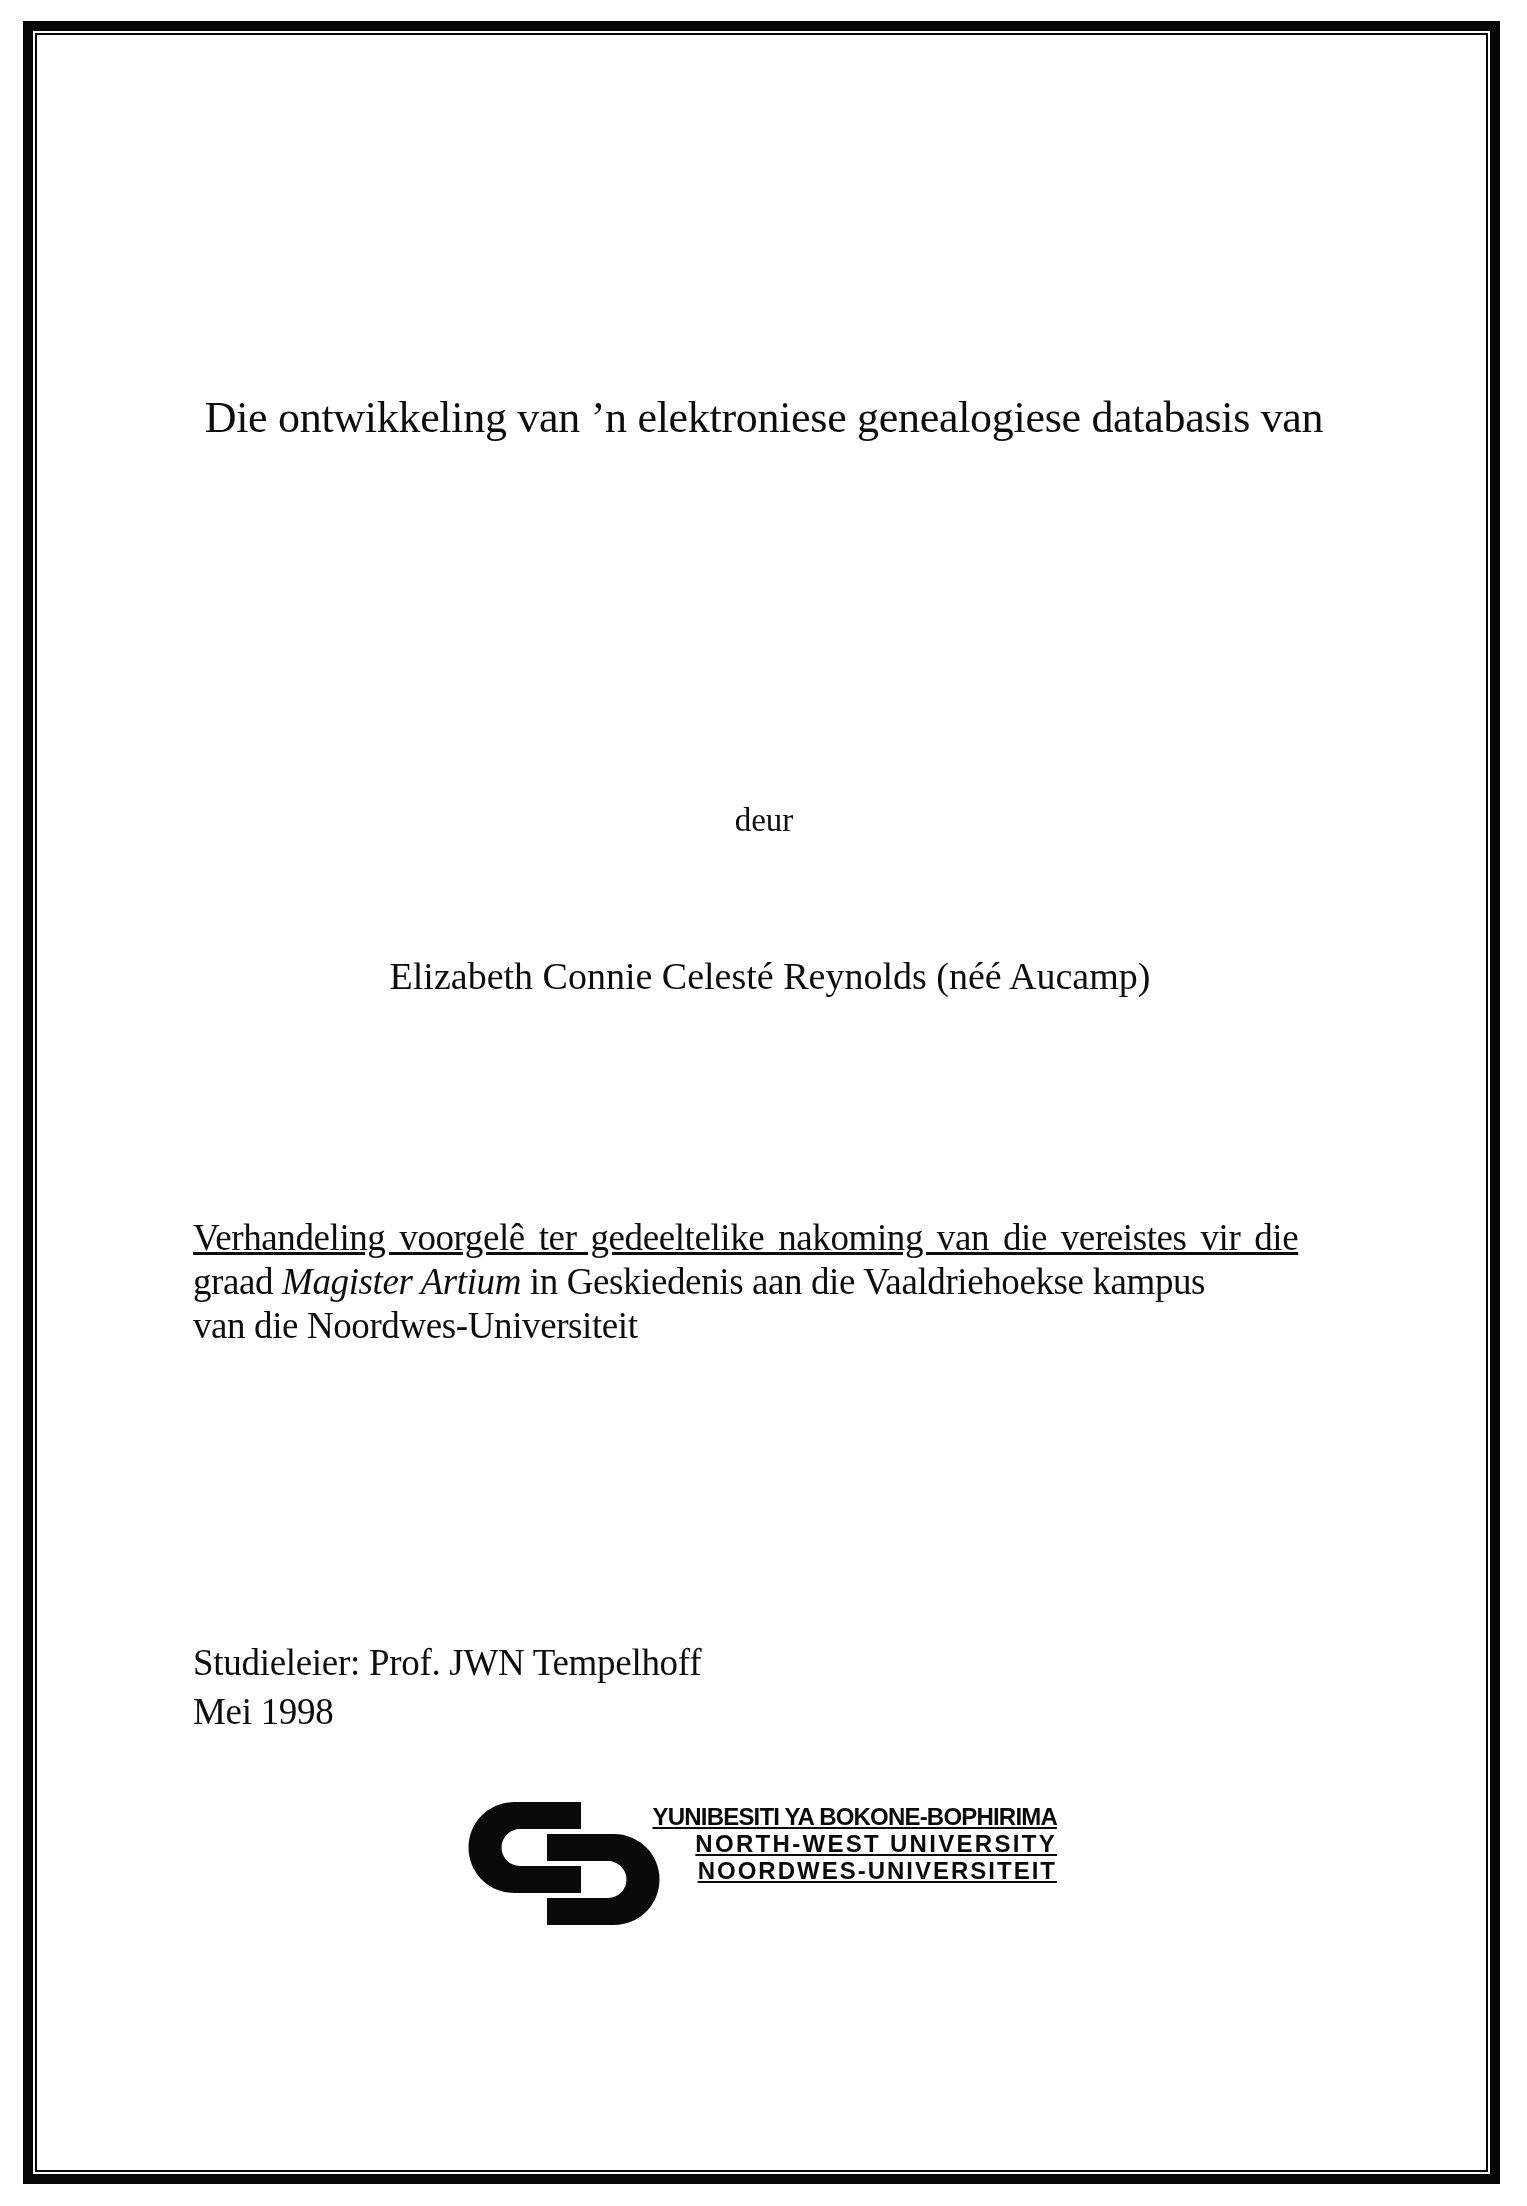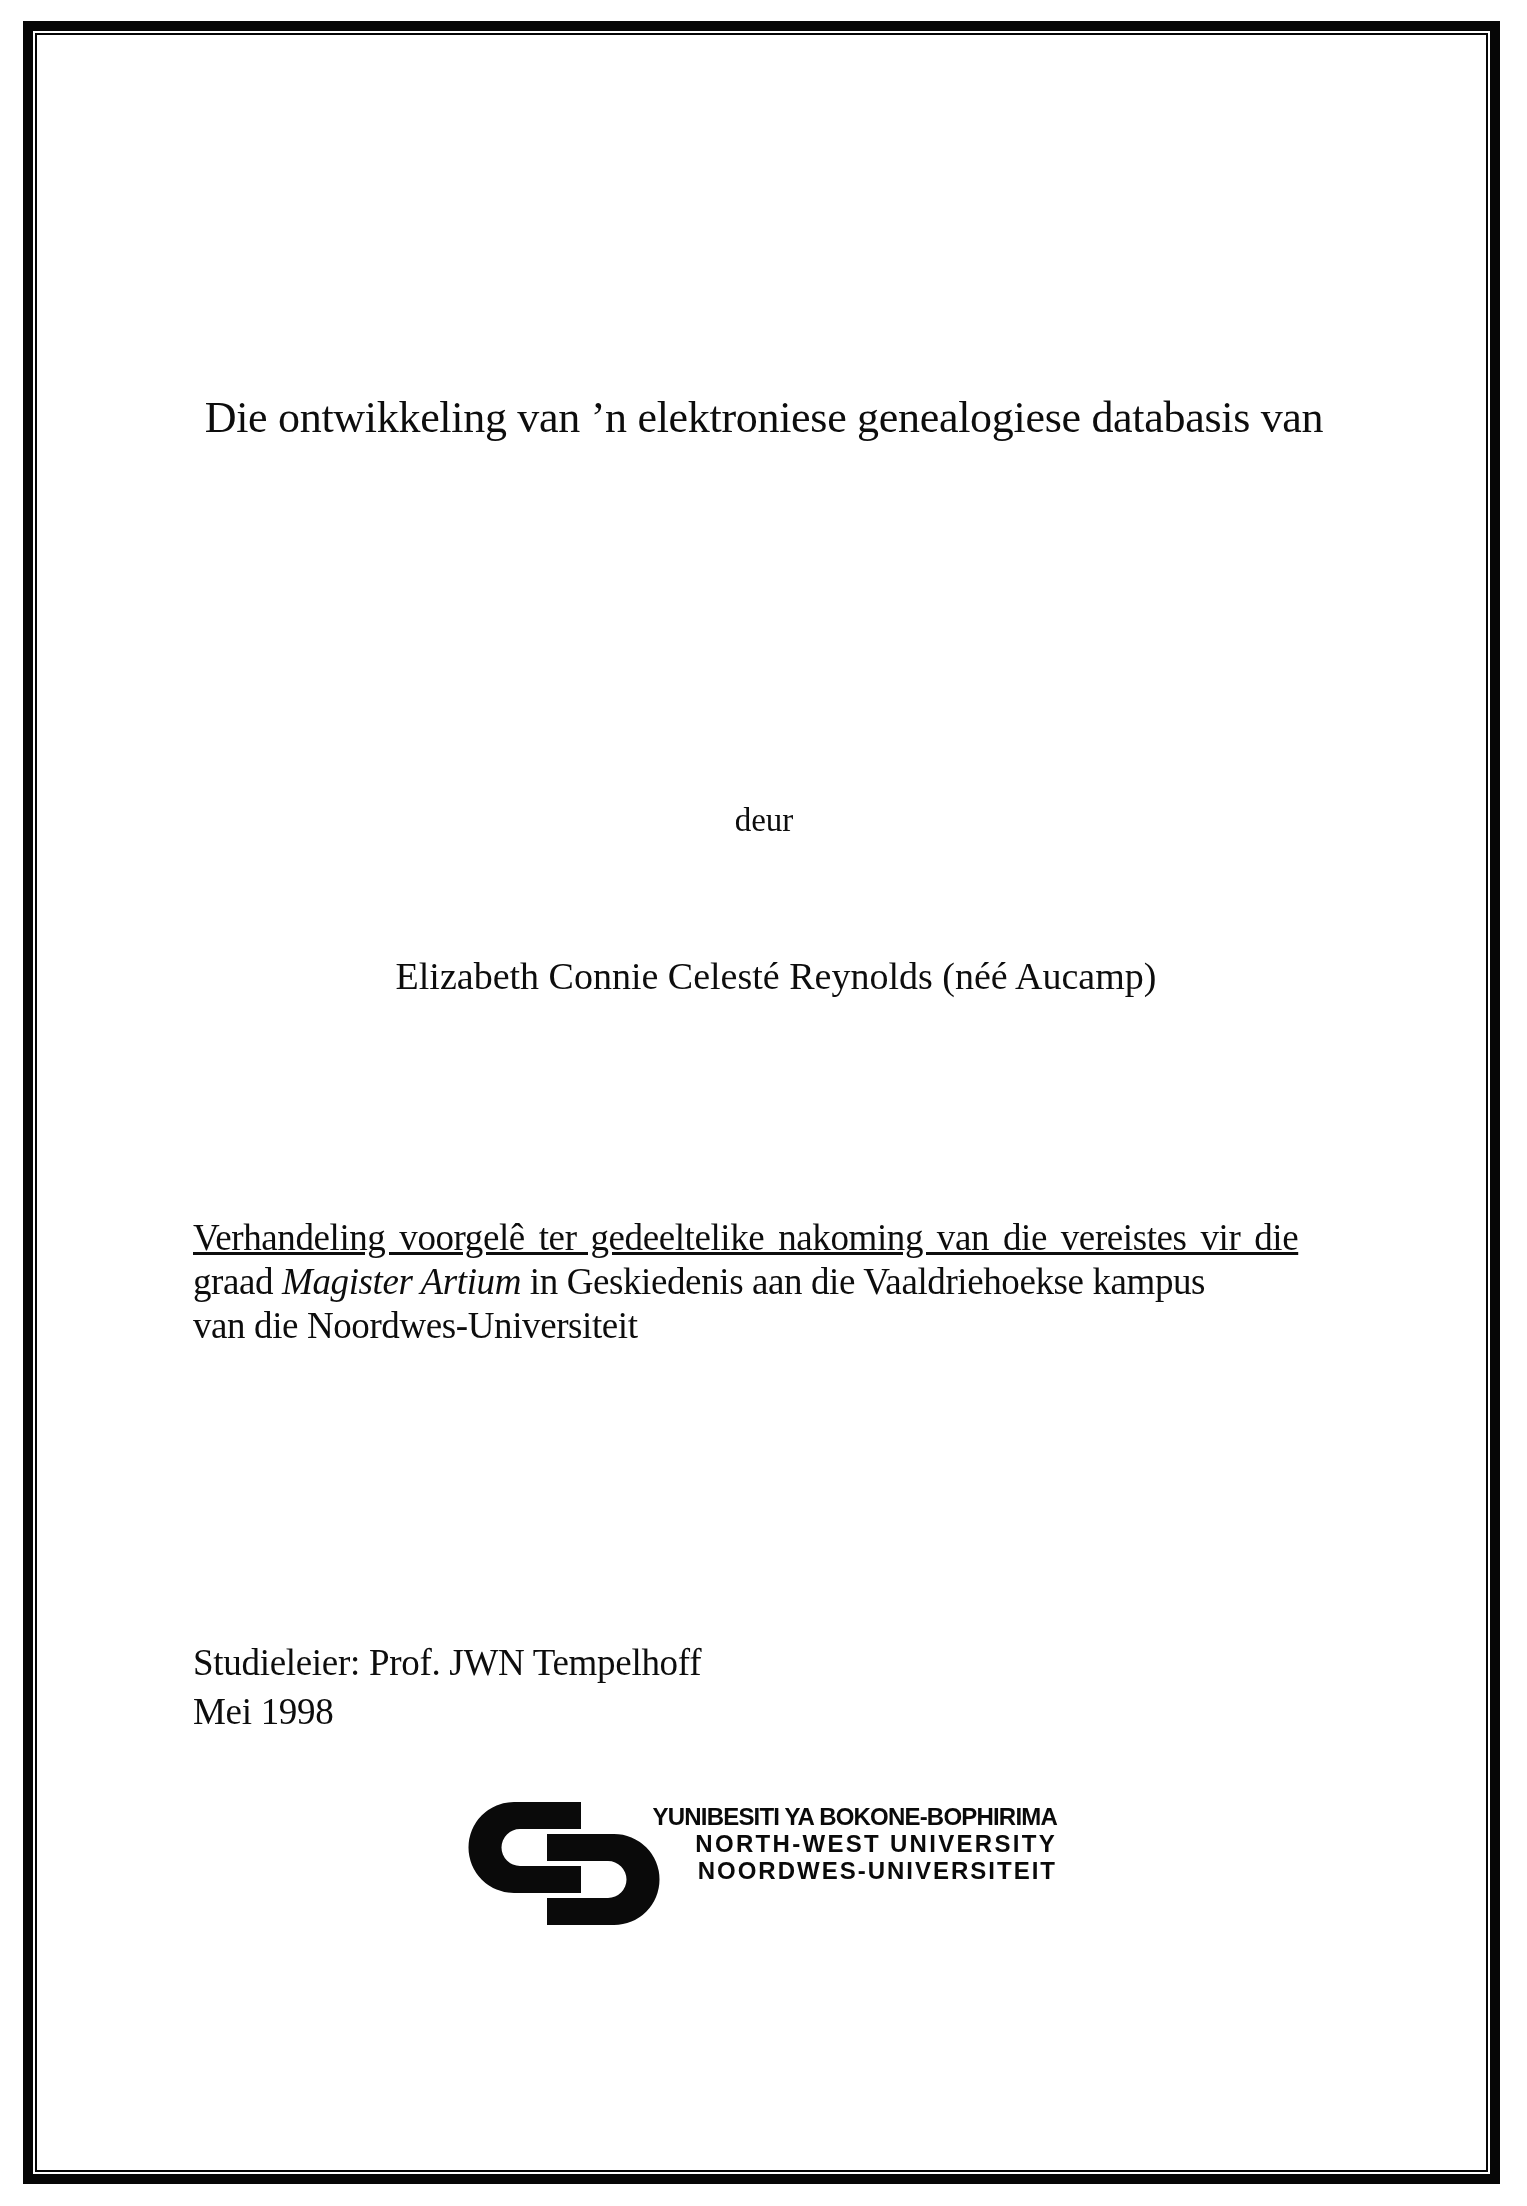--- a/index.html
+++ b/index.html
@@ -42,21 +42,21 @@
     position: absolute;
     left: 188px; top: 800px;
     width: 1152px;
     text-align: center;
     font-size: 33px;
     line-height: 40px;
   }
   
   .author {
     position: absolute;
-    left: 200px; top: 952px;
+    left: 194px; top: 952px;
     width: 1152px;
     text-align: center;
     font-size: 38px;
     line-height: 48px;
     white-space: nowrap;
   }
   
   .submission {
     position: absolute;
     left: 193px; top: 1216px;
@@ -88,20 +88,21 @@
     position: absolute;
     left: 590px; top: 1803px;
     width: 467px;
     text-align: right;
     font-family: "Liberation Sans", "DejaVu Sans", sans-serif;
     font-weight: 700;
     font-size: 24px;
     line-height: 27px;
     color: #0a0a0a;
     white-space: nowrap;
+    text-decoration: underline;
   }
   .lt1 { letter-spacing: -0.8px; }
   .lt2 { letter-spacing: 2.3px; }
   .lt3 { letter-spacing: 2.0px; }
 </style>
 </head>
 <body>
 
 <div class="page">
 

